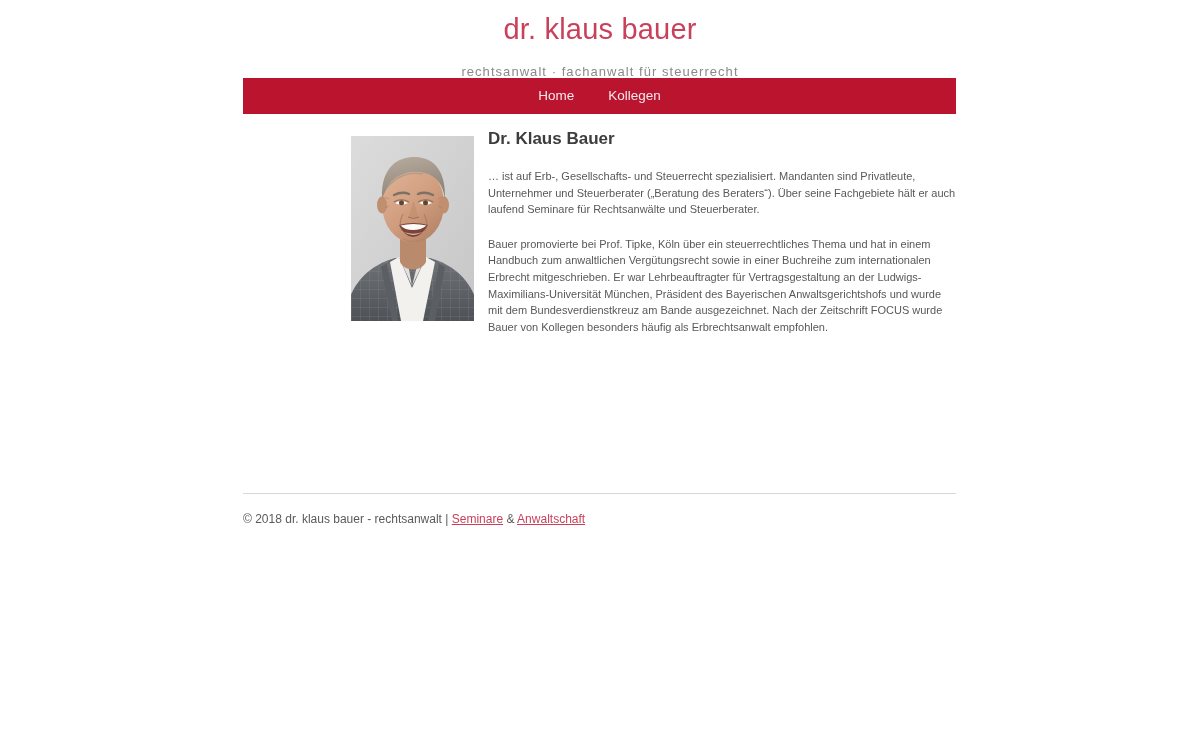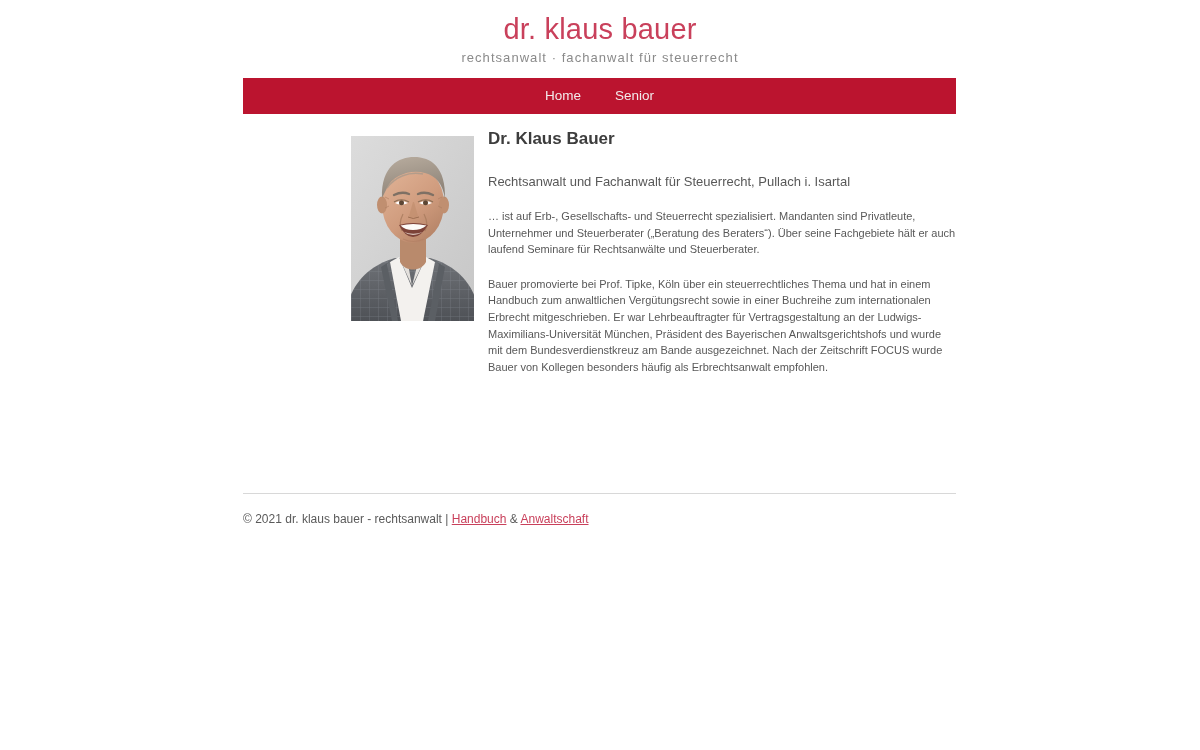--- a/index.html
+++ b/index.html
@@ -38,21 +38,21 @@
     font-weight: normal;
     letter-spacing: 0.2px;
     margin: 0;
     padding: 0;
   }
   .logo-sub {
     font-size: 13px;
     line-height: 16px;
     color: #8a8a8a;
     letter-spacing: 1.05px;
-    margin: 5px 0 0 0;
+    margin: 19px 0 0 0;
     white-space: nowrap;
   }
 
   
   .nav-bar {
     position: absolute;
     left: 243px;
     top: 78px;
     width: 713px;
     height: 36px;
@@ -170,21 +170,21 @@
     <div class="logo-title">dr. klaus bauer</div>
     <div class="logo-sub">rechtsanwalt · fachanwalt für steuerrecht</div>
   </header>
 
   <nav class="nav-bar">
     <ul class="nav-list">
       <li class="nav-item">
         <a class="nav-link" href="#">Home</a>
       </li>
       <li class="nav-item">
-        <a class="nav-link" href="#">Senior</a>
+        <a class="nav-link" href="#">Kollegen</a>
       </li>
     </ul>
   </nav>
 
   <main class="content">
 
     <figure class="portrait">
       <svg viewBox="0 0 123 185" preserveAspectRatio="xMidYMid slice">
         <defs>
           <linearGradient id="bgG" x1="0" y1="0" x2="1" y2="1">
@@ -254,30 +254,29 @@
         <path d="M48 89 Q 62 85, 77 89 Q 70 101, 62 101 Q 54 101, 48 89 Z" fill="#7d4338"></path>
         <path d="M49.5 89.5 Q 62 86.5, 75.5 89.5 Q 70 94, 62 94 Q 54 94, 49.5 89.5 Z" fill="#fdfbf7"></path>
         <path d="M53 96 Q 62 99.5, 72 96 Q 66 99, 62 99 Q 57 99, 53 96 Z" fill="#f0e3db" opacity="0.8"></path>
 
         <path d="M52 103 Q 62 108, 73 103" stroke="#b07f63" stroke-width="1.1" fill="none" opacity="0.6"></path>
       </svg>
     </figure>
 
     <h1 class="page-title">Dr. Klaus Bauer</h1>
 
-    <p class="lead">Rechtsanwalt und Fachanwalt für Steuerrecht, Pullach i. Isartal</p>
 
     <p class="para indent">… ist auf Erb-, Gesellschafts- und Steuerrecht spezialisiert. Mandanten sind Privatleute, Unternehmer und Steuerberater („Beratung des Beraters“). Über seine Fachgebiete hält er auch laufend Seminare für Rechtsanwälte und Steuerberater.</p>
 
     <p class="para flow">Bauer promovierte bei Prof. Tipke, Köln über ein steuerrechtliches Thema und hat in einem Handbuch zum anwaltlichen Vergütungsrecht sowie in einer Buchreihe zum internationalen Erbrecht mitgeschrieben. Er war Lehrbeauftragter für Vertragsgestaltung an der Ludwigs-Maximilians-Universität München, Präsident des Bayerischen Anwaltsgerichtshofs und wurde mit dem Bundesverdienstkreuz am Bande ausgezeichnet. Nach der Zeitschrift FOCUS wurde Bauer von Kollegen besonders häufig als Erbrechtsanwalt empfohlen.</p>
 
     <div class="clearer"></div>
 
   </main>
 
   <footer class="footer">
     <hr class="footer-rule">
     <div class="footer-text">
-      <span>© 2021 dr. klaus bauer - rechtsanwalt | </span><a class="footer-link" href="#">Handbuch</a><span class="footer-sep"> &amp; </span><a class="footer-link" href="#">Anwaltschaft</a>
+      <span>© 2018 dr. klaus bauer - rechtsanwalt | </span><a class="footer-link" href="#">Seminare</a><span class="footer-sep"> &amp; </span><a class="footer-link" href="#">Anwaltschaft</a>
     </div>
   </footer>
 
 </div>
 
 </body></html>

